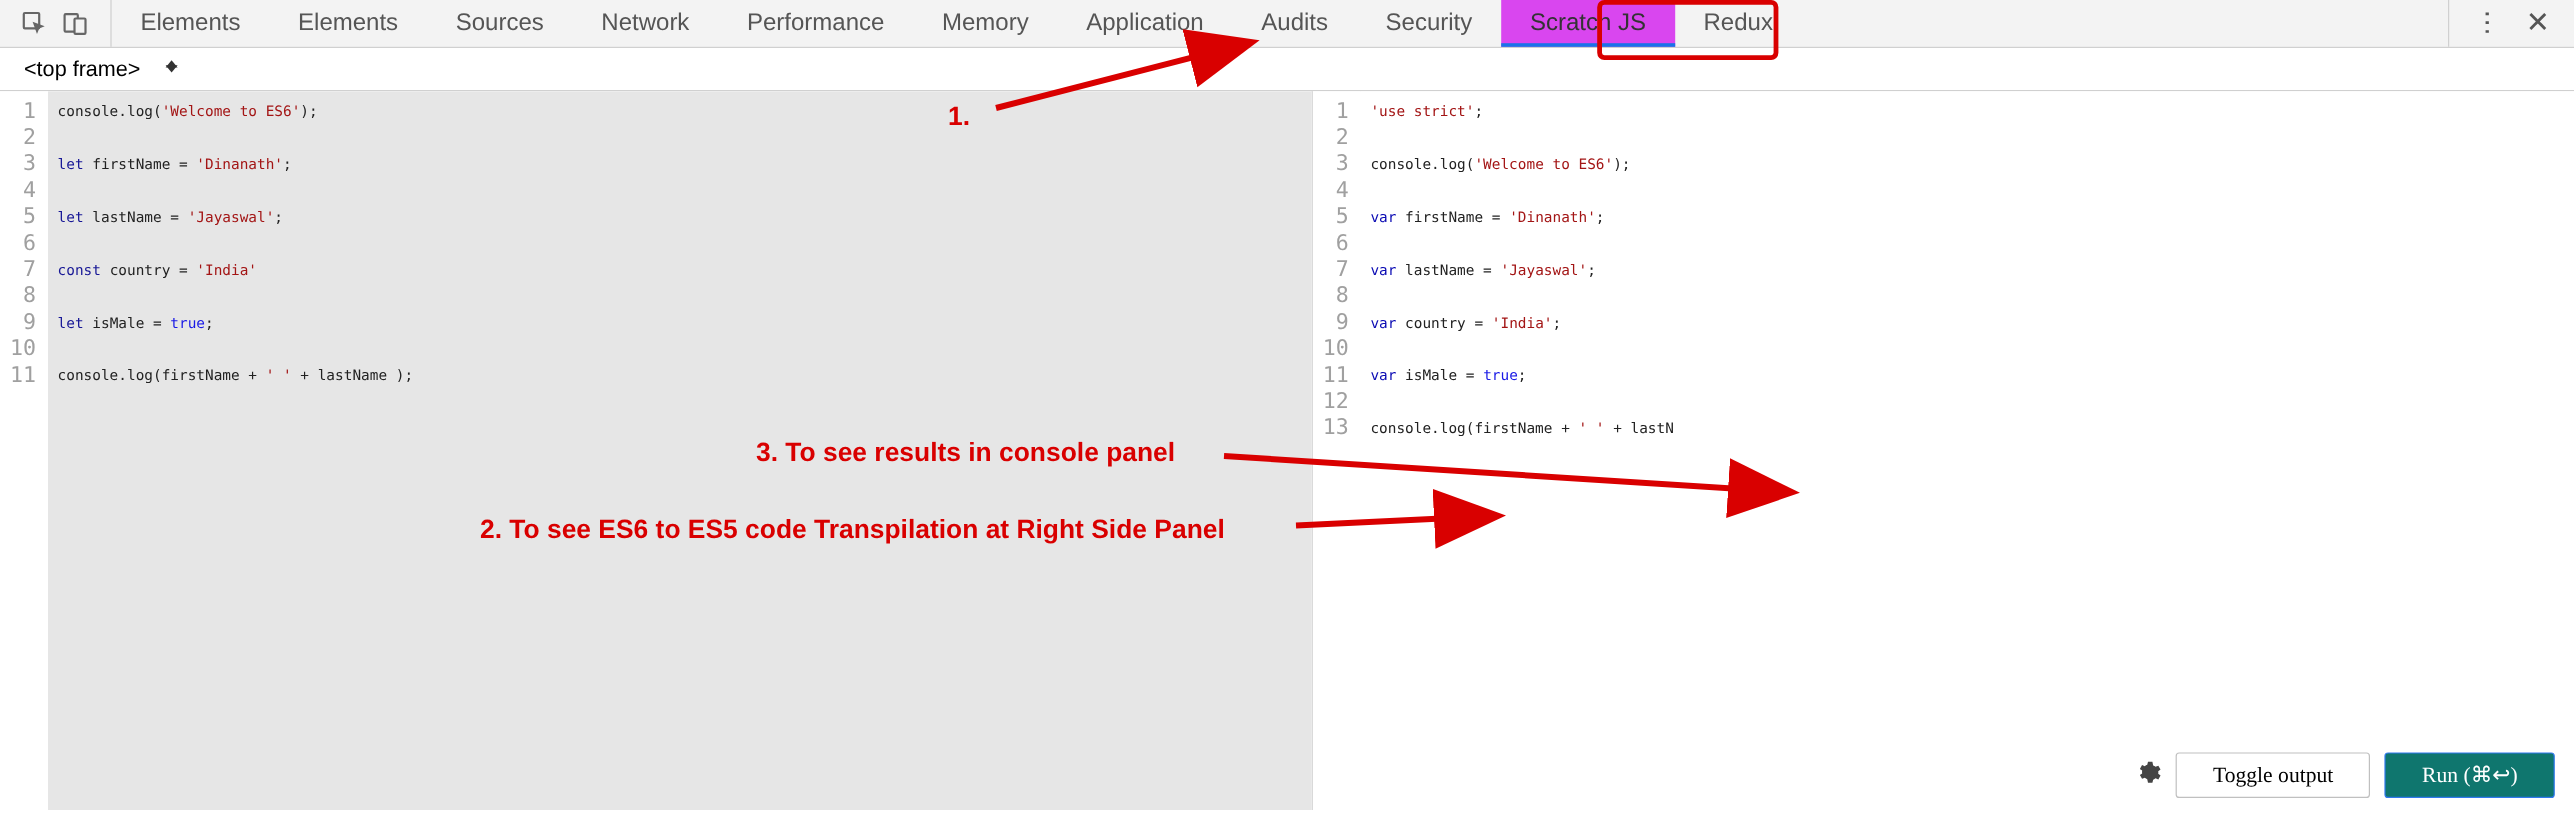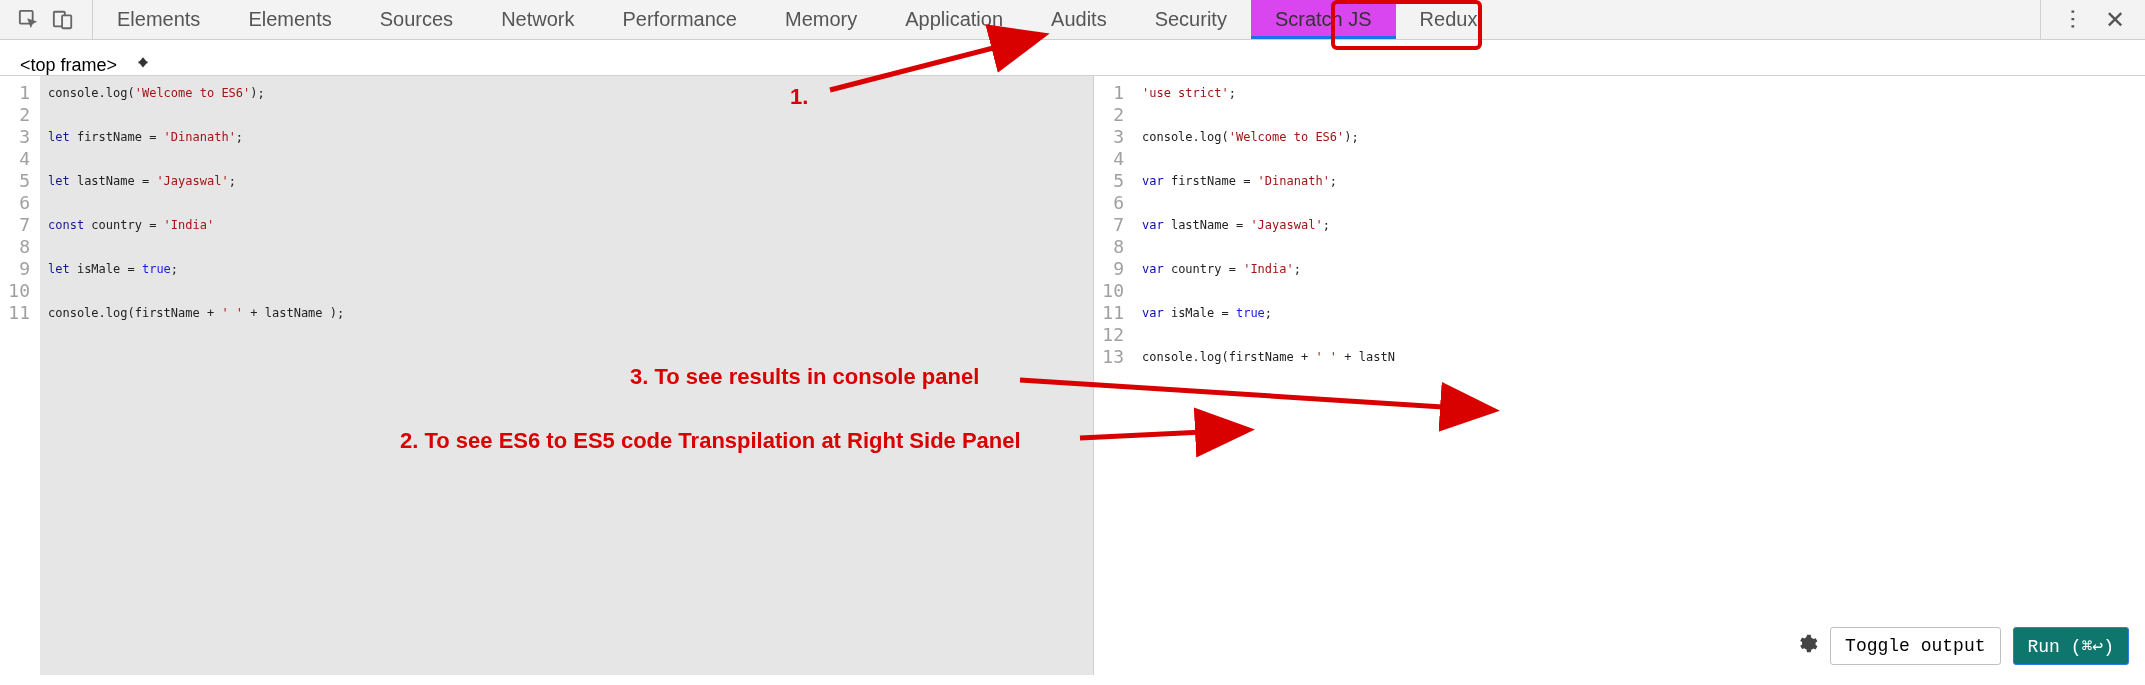--- a/index.html
+++ b/index.html
@@ -66,21 +66,21 @@
 .tb-right {
   display:flex; align-items:center; gap:20px; padding: 0 20px;
   border-left: 1px solid #d0d0d0;
   height:100%;
 }
 .tb-kebab { color:#555; font-size:22px; letter-spacing:2px; transform: rotate(90deg); }
 .tb-close { color:#555; font-size:24px; }
 
 
 .context-row {
-  display:flex; align-items:flex-end;
+  display:flex; align-items:center;
   height: 36px;
   border-bottom: 1px solid #d0d0d0;
   padding: 0 10px;
 }
 .context-select {
   border: none;
   background: transparent;
   font-size: 18px;
   padding: 0 40px 0 10px;
   appearance: none;
@@ -160,27 +160,27 @@
 .bottom-bar {
   display:flex;
   align-items:center;
   justify-content:flex-end;
   gap: 12px;
   padding: 10px 16px;
 }
 .gear { color:#444; }
 .btn {
   height: 38px;
-  padding: 0 14px;
+  padding: 0 30px;
   font-size: 18px;
   border-radius: 3px;
   border: 1px solid #c0c0c0;
   background: #fff;
   cursor: pointer;
-  font-family: Liberation Mono, monospace;
+  font-family: Liberation Serif, serif;
 }
 .btn-primary {
   background: #0f766e;
   border-color: #3079ed;
   color:#fff;
   font-weight:500;
 }
 
 
 .annotation {

